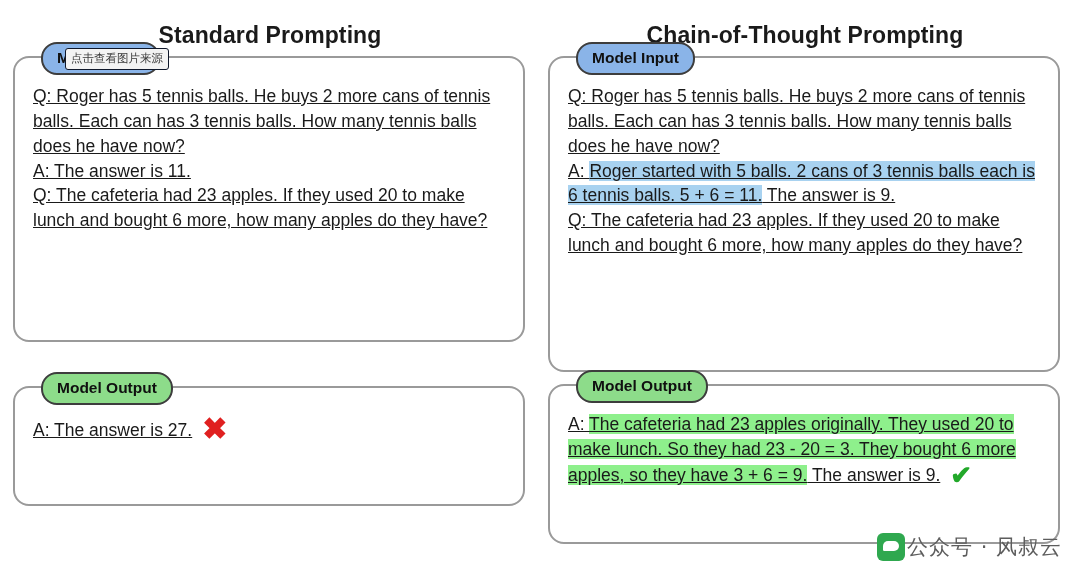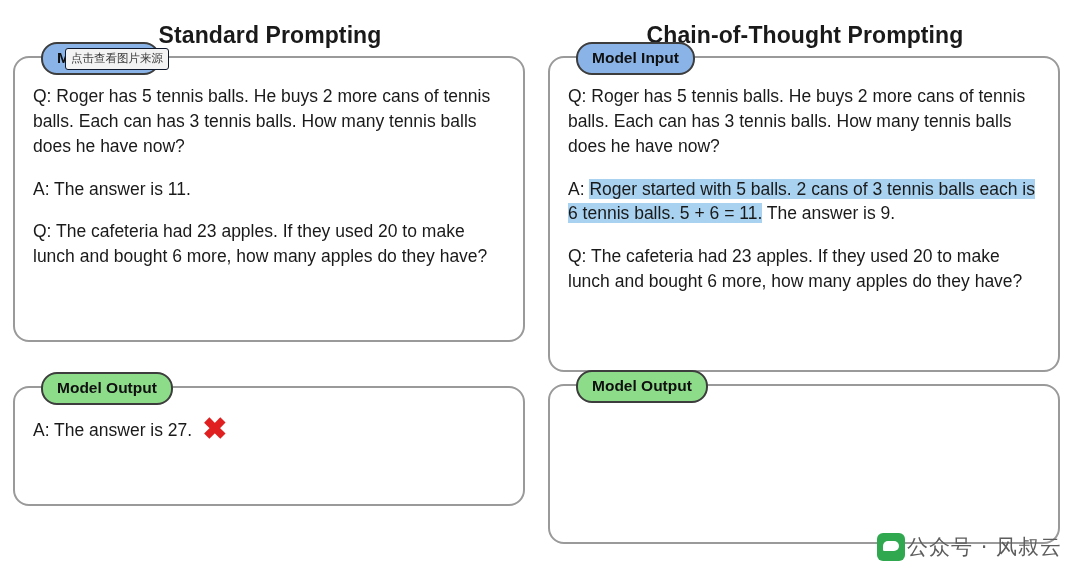--- a/index.html
+++ b/index.html
@@ -52,40 +52,41 @@
     border: 2px solid #9a9a9a;
     border-radius: 16px;
     background: #ffffff;
   }
 
   .panel .body {
     padding: 26px 18px 18px 18px;
     font-size: 17.5px;
     line-height: 1.42;
     color: #1a1a1a;
+    text-decoration: underline;
   }
 
   .tag {
     position: absolute;
     top: -16px;
     left: 26px;
     padding: 5px 14px 6px 14px;
     border-radius: 16px;
     border: 2px solid #3d3d3d;
     font-size: 15.5px;
     font-weight: bold;
     color: #101010;
     white-space: nowrap;
     z-index: 3;
   }
   .tag.input  { background: #8ab4e8; }
   .tag.output { background: #8ddc8a; }
 
   .para { margin: 0 0 0 0; }
-  .para + .para { margin-top: 18px; }
+  .para + .para { }
 
   .hl-blue  { background: #a8d2f0; text-align: right; }
   .hl-green { background: #8ef08c; }
 
   .mark {
     display: inline-block;
     vertical-align: -3px;
     margin-left: 10px;
     font-size: 26px;
     font-weight: bold;
@@ -190,20 +191,25 @@
         <p class="para">Q: Roger has 5 tennis balls. He buys 2 more cans of tennis balls. Each can has 3 tennis balls. How many tennis balls does he have now?</p>
         <p class="para">
           <span>A: </span><span class="hl-blue">Roger started with 5 balls. 2 cans of 3 tennis balls each is 6 tennis balls. 5 + 6 = 11.</span><span> The answer is 9.</span>
         </p>
         <p class="para">Q: The cafeteria had 23 apples. If they used 20 to make lunch and bought 6 more, how many apples do they have?</p>
       </div>
     </div>
 
     <div class="panel panel-output">
       <div class="tag output">Model Output</div>
+      <div class="body">
+        <p class="para">
+          <span>A: </span><span class="hl-green">The cafeteria had 23 apples originally. They used 20 to make lunch. So they had 23 - 20 = 3. They bought 6 more apples, so they have 3 + 6 = 9.</span><span> The answer is 9.</span><span class="mark check">✔</span>
+        </p>
+      </div>
     </div>
 
   </div>
 
   <div class="tooltip-chip">点击查看图片来源</div>
 
   <div class="watermark">
     <span class="wm-icon"></span>
     <span class="wm-text">公众号 · 风叔云</span>
   </div>

